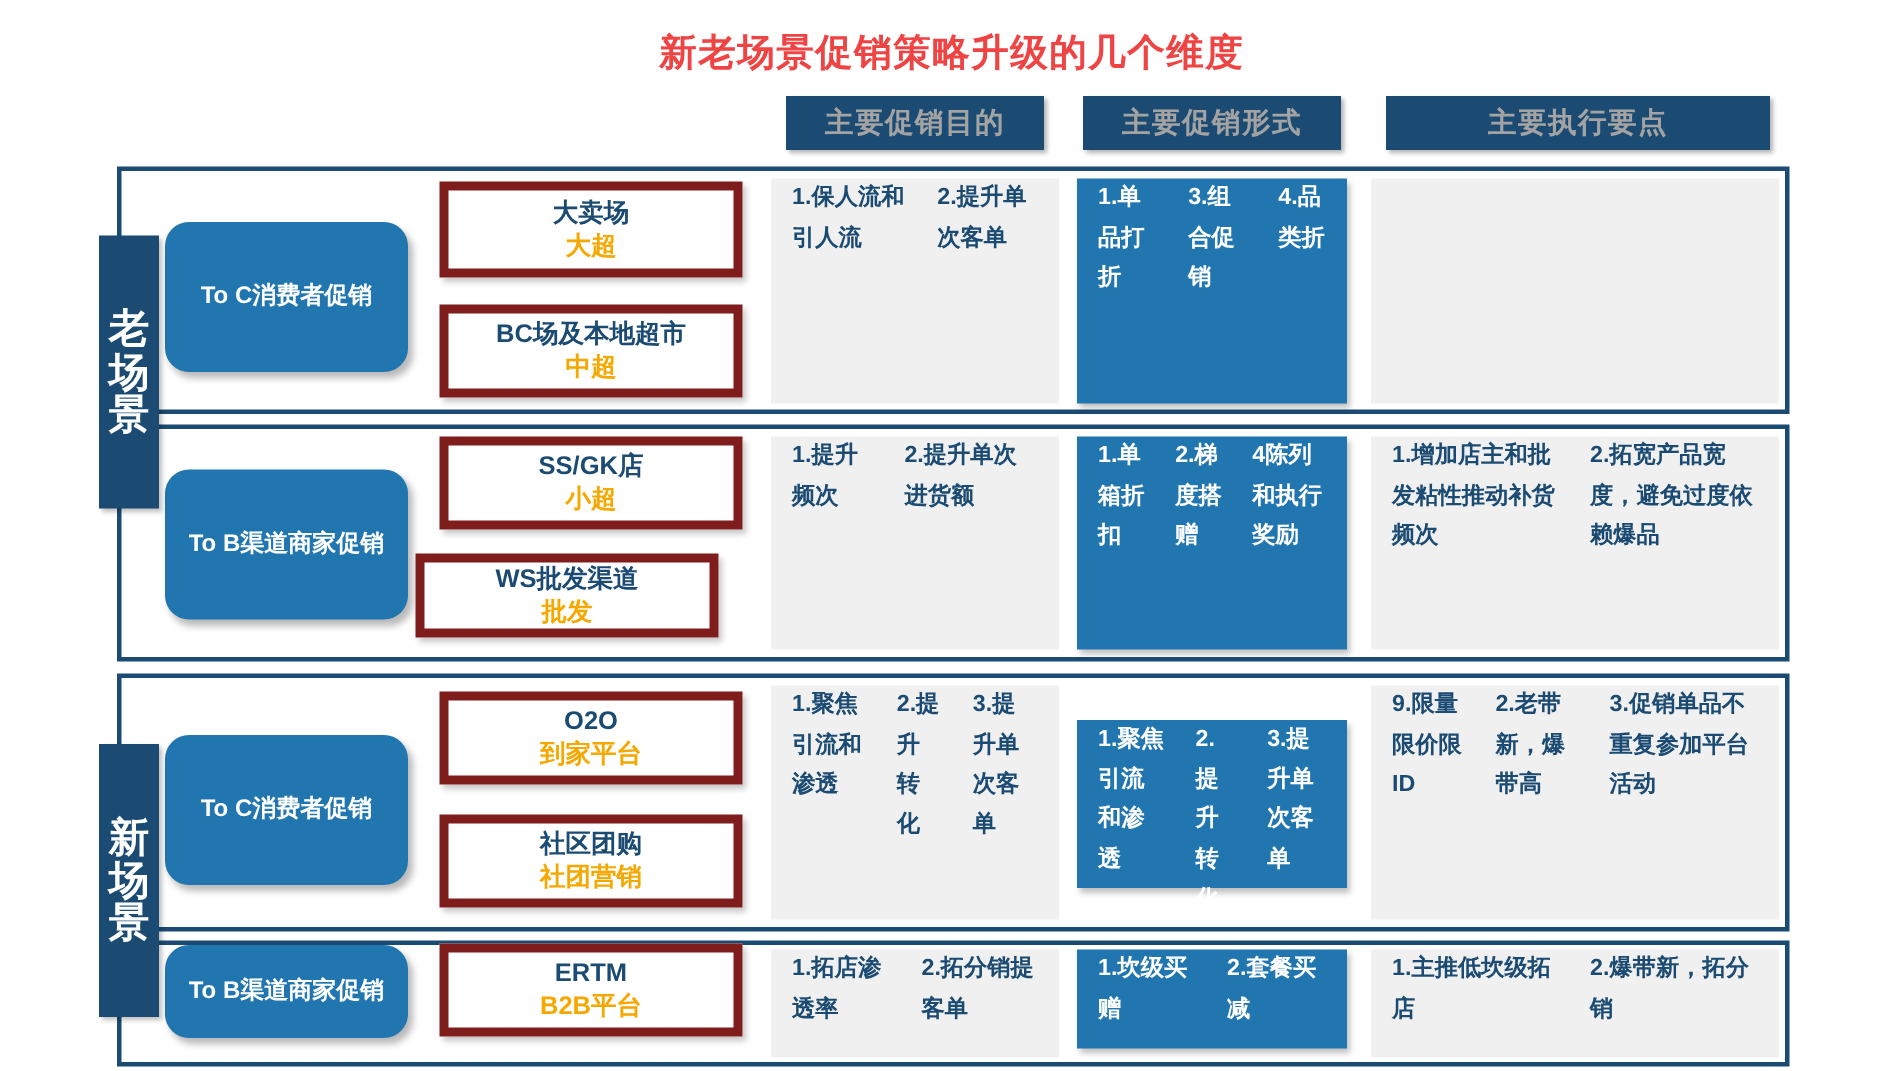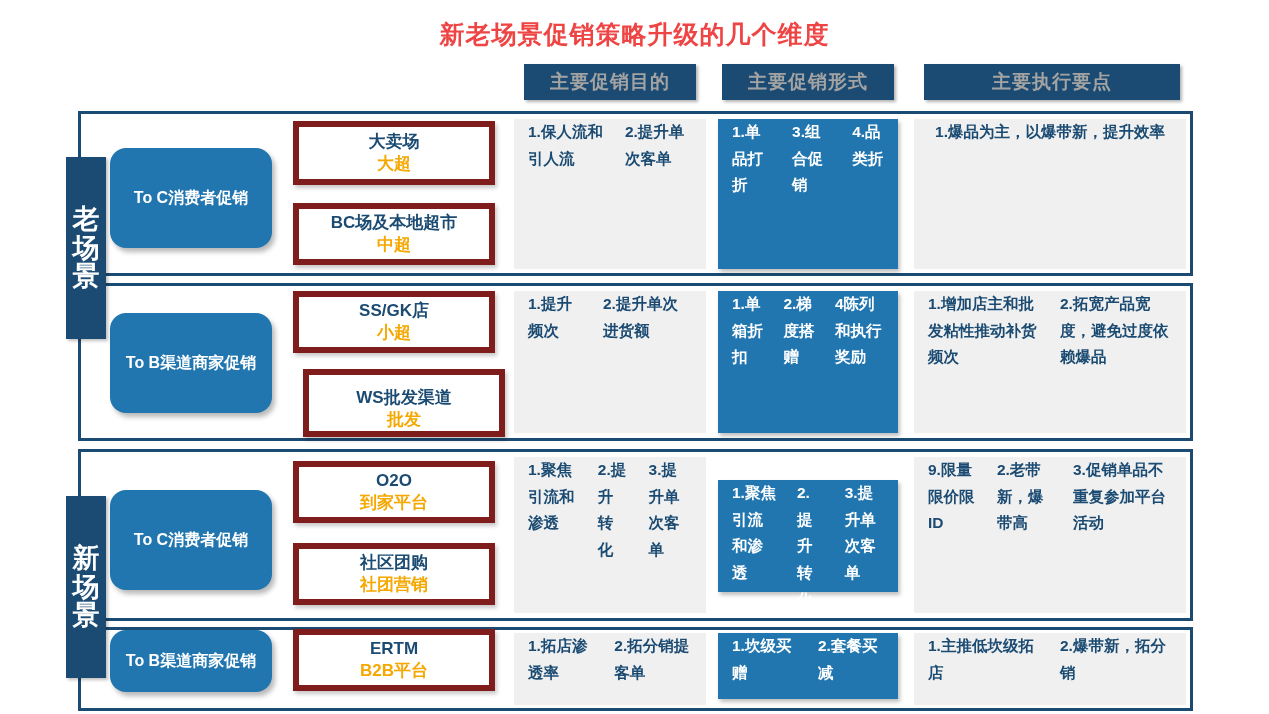--- a/index.html
+++ b/index.html
@@ -131,21 +131,21 @@
   }
   .chan-card .ch-sub {
     font-size: 17px;
     font-weight: bold;
     color: #f5a800;
     line-height: 1.3;
   }
   #chan-1a { left: 293px; top: 121px; width: 202px; height: 64px; }
   #chan-1b { left: 293px; top: 203px; width: 202px; height: 62px; }
   #chan-2a { left: 293px; top: 291px; width: 202px; height: 62px; }
-  #chan-2b { left: 303px; top: 369px; width: 202px; height: 68px; justify-content: flex-end; }
+  #chan-2b { left: 277px; top: 369px; width: 202px; height: 56px; }
   #chan-3a { left: 293px; top: 461px; width: 202px; height: 62px; }
   #chan-3b { left: 293px; top: 543px; width: 202px; height: 62px; }
   #chan-4a { left: 293px; top: 629px; width: 202px; height: 62px; }
 
   
   .cell {
     position: absolute;
     box-sizing: border-box;
     display: flex;
     flex-direction: row;
@@ -259,21 +259,20 @@
 <div class="cell gray col-purpose r1">
   <div class="line">1.保人流和引人流</div>
   <div class="line">2.提升单次客单</div>
 </div>
 <div class="cell blue col-form r1">
   <div class="line">1.单品打折</div>
   <div class="line">3.组合促销</div>
   <div class="line">4.品类折</div>
 </div>
 <div class="cell gray col-exec r1">
-  <div class="line">1.爆品为主，以爆带新，提升效率</div>
 </div>
 
 <div class="cell gray col-purpose r2">
   <div class="line">1.提升频次</div>
   <div class="line">2.提升单次进货额</div>
 </div>
 <div class="cell blue col-form r2">
   <div class="line">1.单箱折扣</div>
   <div class="line">2.梯度搭赠</div>
   <div class="line">4陈列和执行奖励</div>

